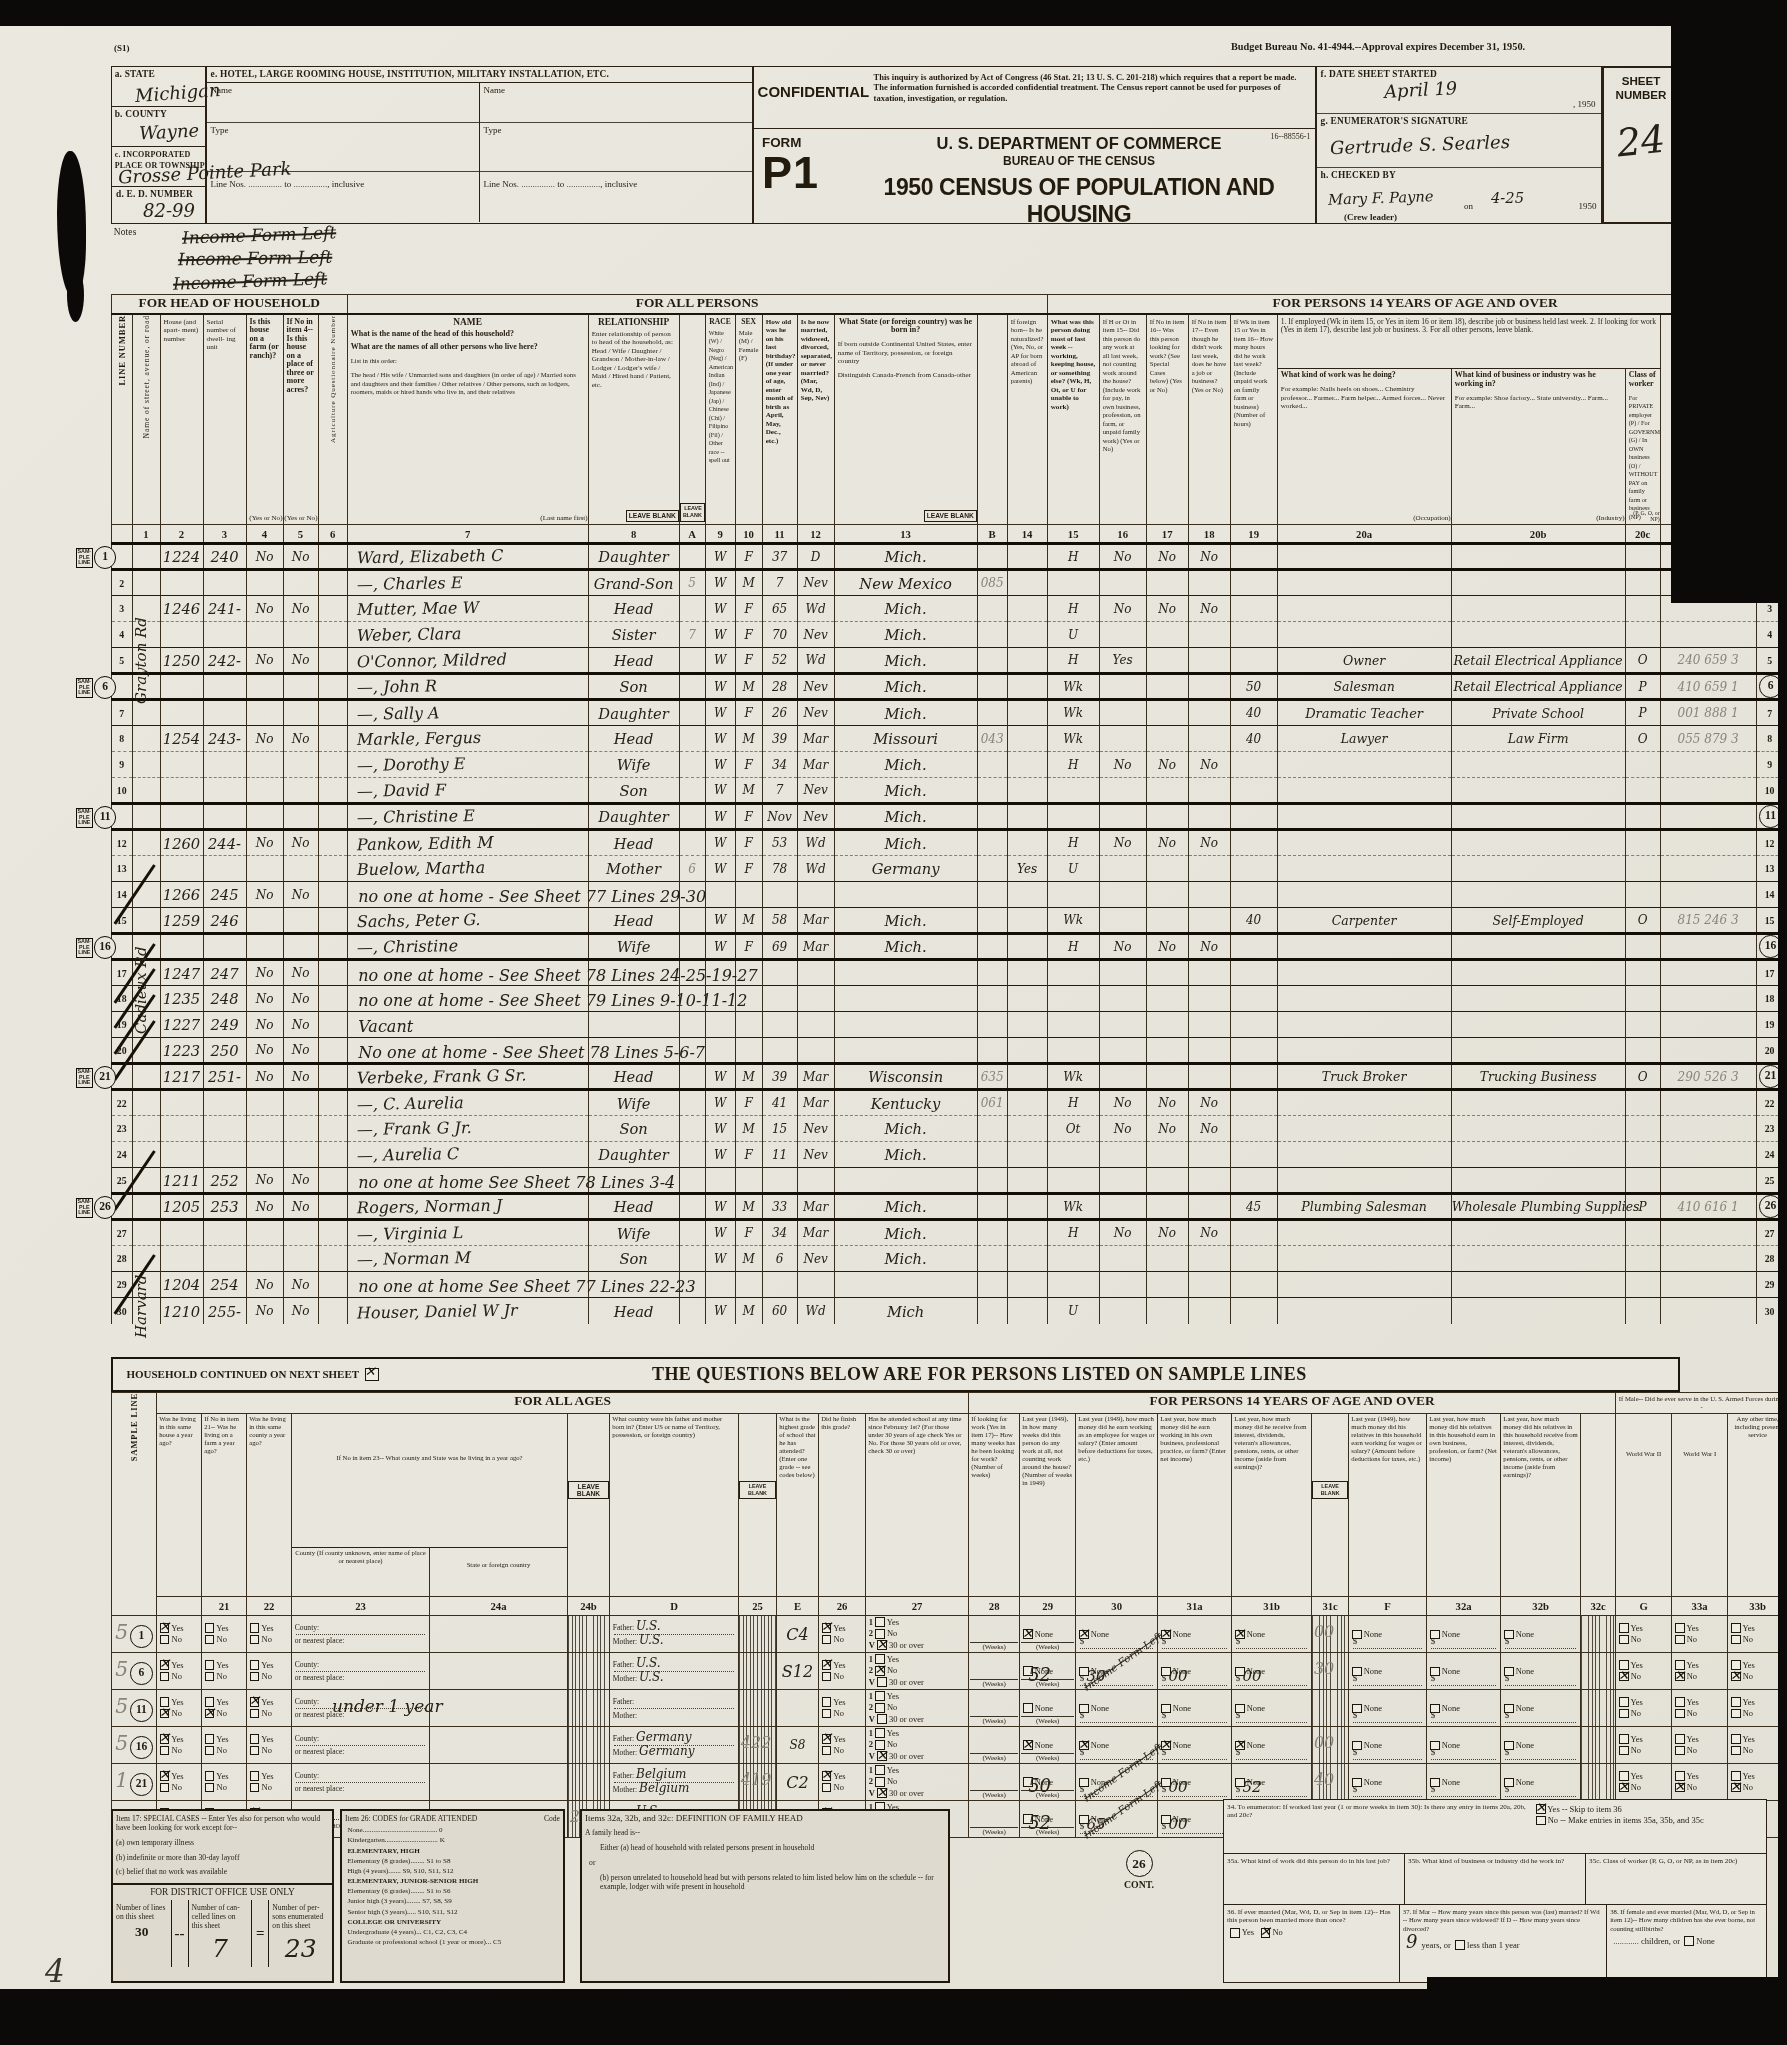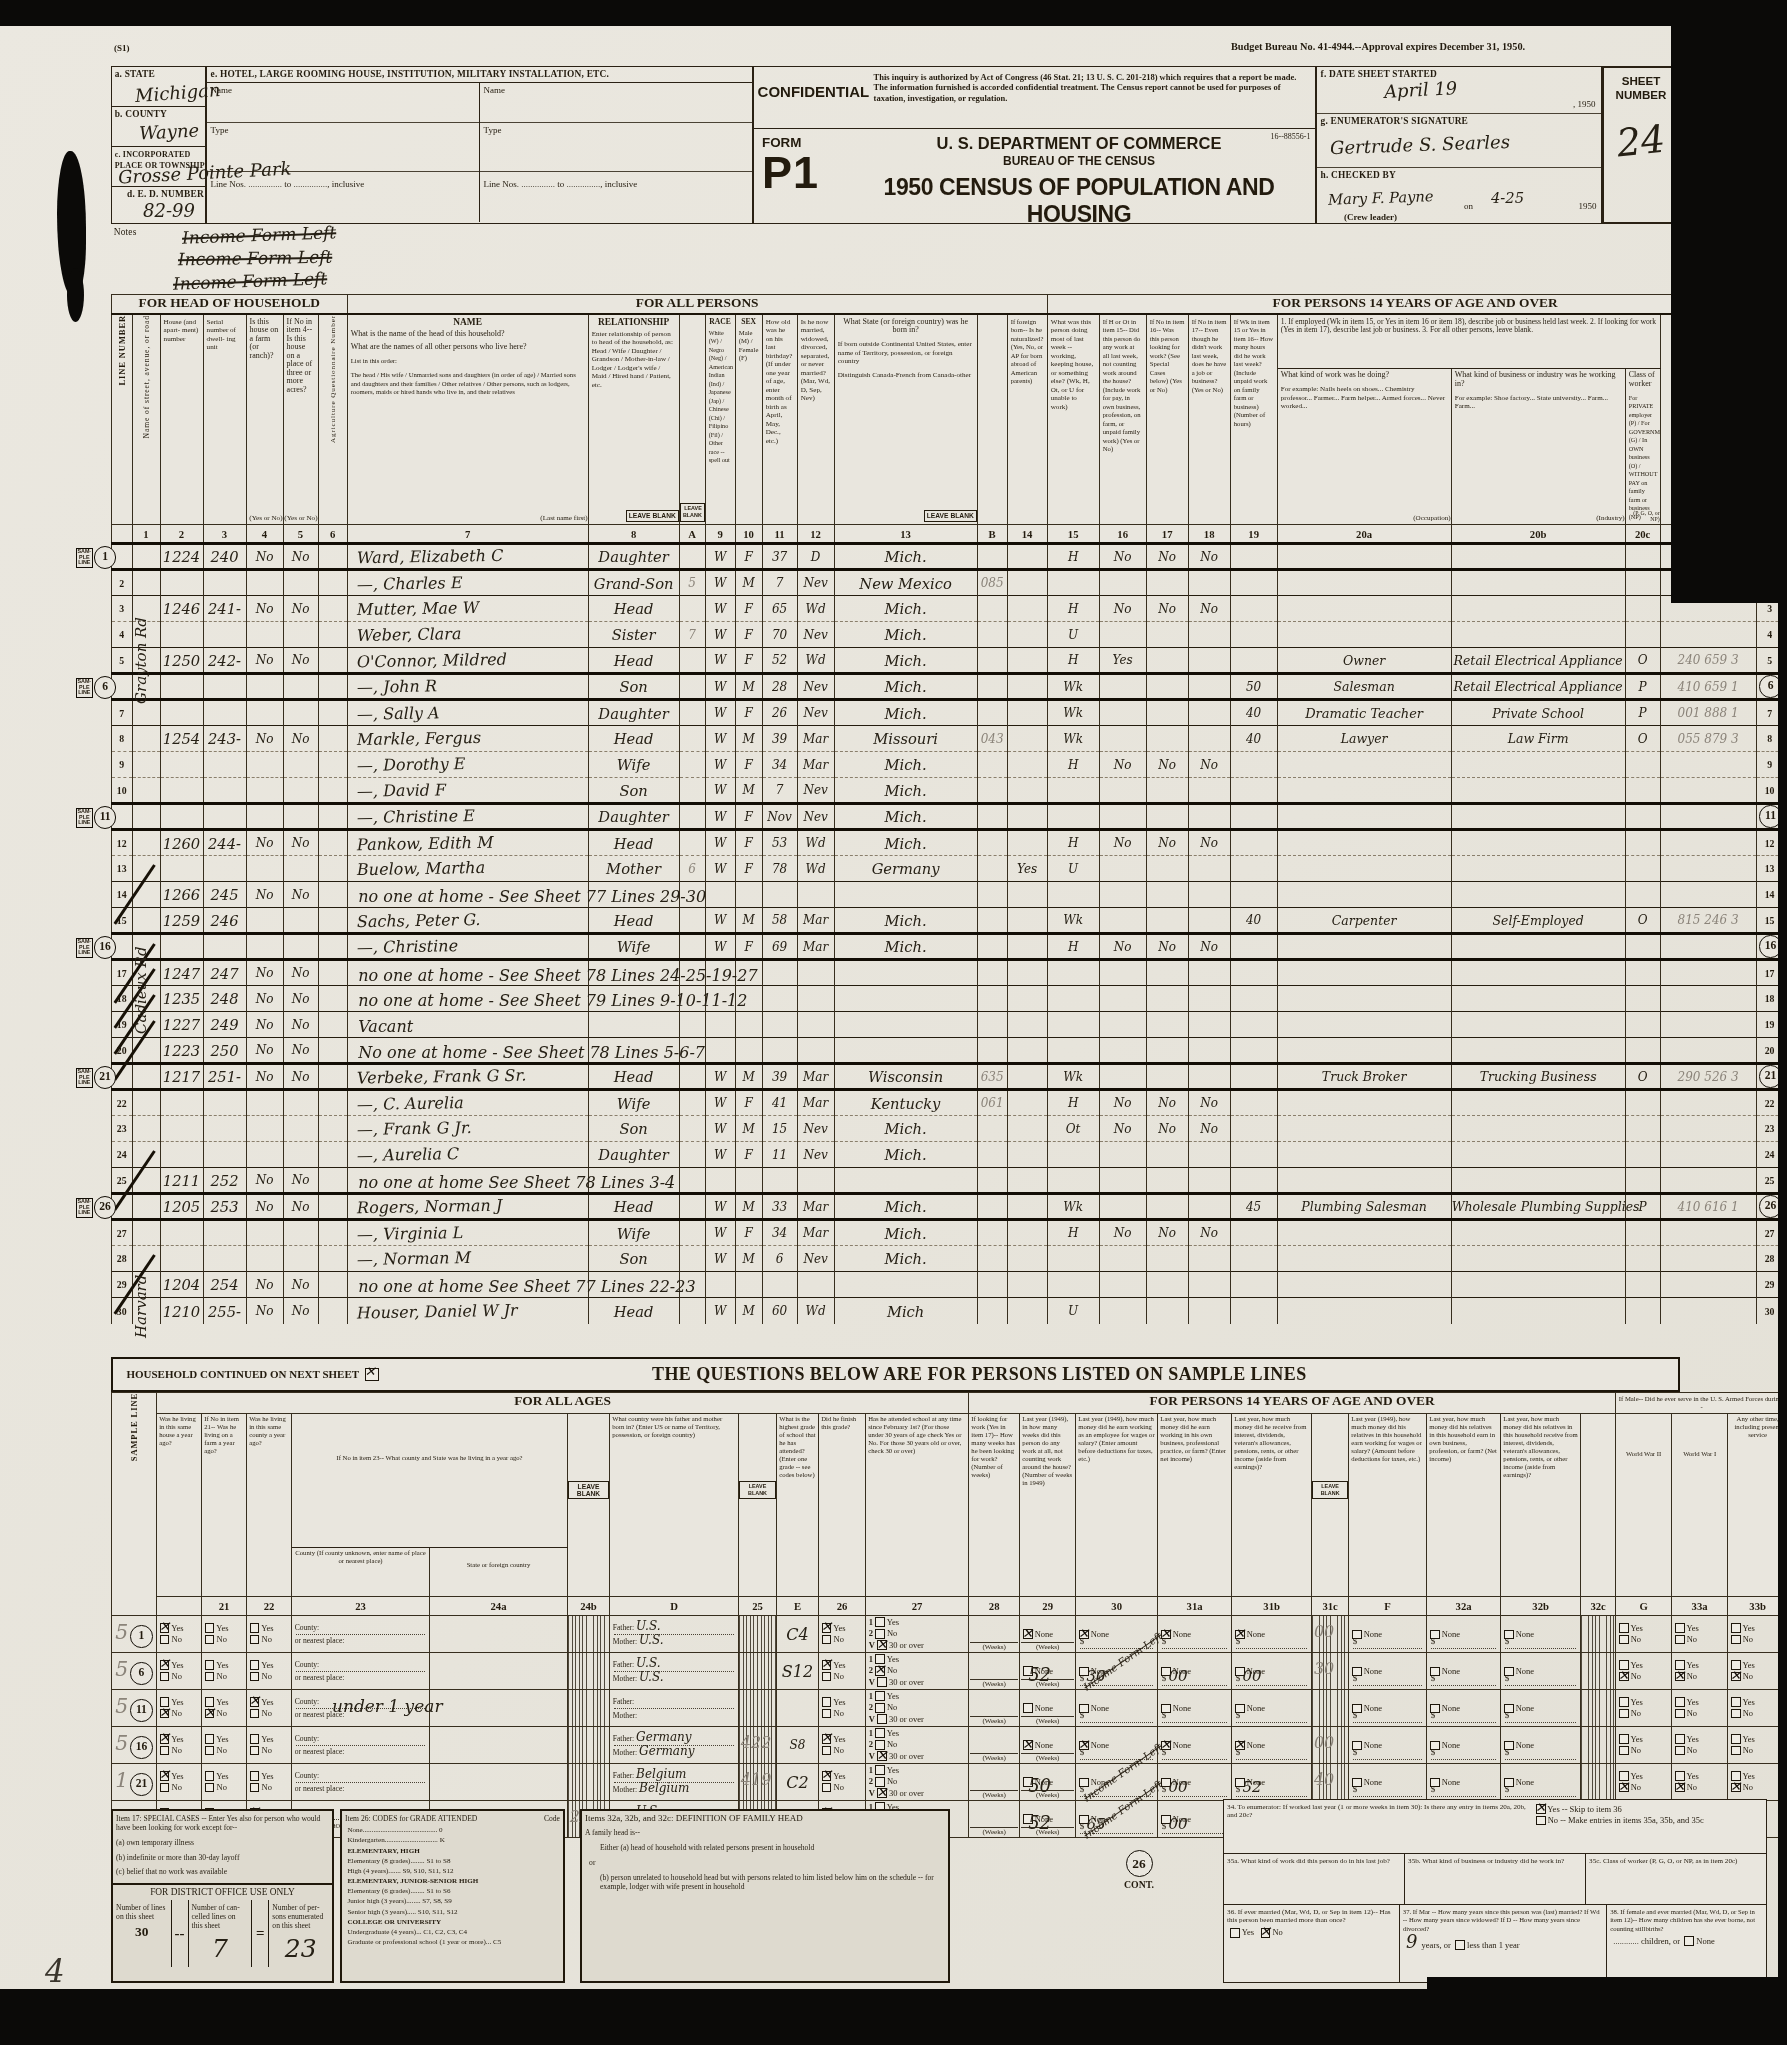--- a/index.html
+++ b/index.html
@@ -19,21 +19,21 @@
   .vert{writing-mode:vertical-rl;transform:rotate(180deg);font:bold 8.5px "Liberation Serif",serif;letter-spacing:0.9px;margin:auto}
   .circ{display:inline-block;width:20.5px;height:20.5px;border:1.8px solid #120d05;border-radius:50%;
         font:bold 11.6px/20.5px "Liberation Serif",serif;text-align:center;background:#e9e6de;box-sizing:content-box}
   table{border-collapse:collapse;table-layout:fixed}
   .mt{position:absolute;left:111px;top:294px;width:1569px;z-index:2}
   .mt th,.mt td{border:0.9px solid #372e1e;padding:0;position:relative;box-sizing:border-box}
   .mt thead th{overflow:hidden;vertical-align:top;background:#e9e6de}
   .band th{height:19.6px;font:bold 13.4px "Liberation Serif",serif;text-align:center;border-bottom:2.2px solid #1c1509}
   .q{font:7.1px/8.5px "Liberation Serif",serif;padding:2.7px 3.1px;text-align:left}
   .qc{text-align:center}
-  .qb{font-weight:normal;font-size:8px}
+  .qb{font-weight:bold;font-size:8px}
   .ttl{font:bold 9.4px "Liberation Serif",serif;text-align:center;padding-top:1.8px}
   .ft{position:absolute;bottom:2.2px;left:0;right:0;text-align:right;font:7.1px "Liberation Serif",serif}
   .lbx{border:1.3px solid #241c0e;font:bold 6.7px/7.1px "Liberation Sans",sans-serif;padding:1.3px 1.8px;display:inline-block;background:#e9e6de}
   .nrow th{height:19.6px;font:bold 10.7px "Liberation Serif",serif;text-align:center;border-top:1.8px solid #1c1509;vertical-align:middle!important}
   .mt tbody td{height:26px;border-top:0.9px dashed #8a7f6c;border-bottom:0;vertical-align:middle;text-align:center;overflow:visible}
   .mt tbody td.tl{text-align:left;padding-left:9.8px}
   tr.hh td{border-top:1.8px solid #241c0e}
   tr.samp td{border-top:3.1px solid #120d05!important;border-bottom:3.1px solid #120d05}
   .lnn{font:bold 9.8px "Liberation Serif",serif}
   .slash{position:absolute;left:-13.4px;top:10.7px;width:71px;height:2.7px;background:#171107;transform:rotate(-56deg);z-index:4}
@@ -86,21 +86,21 @@
     </div>
     <div style="height:39px;border-bottom:1.3px solid #2a2114;position:relative">
       <span class="lbl" style="position:absolute;left:2.7px;top:1.8px">b. COUNTY</span>
       <span class="hw hwl" style="position:absolute;left:27px;top:14.3px;transform:rotate(-3deg);z-index:2">Wayne</span>
     </div>
     <div style="height:39px;border-bottom:1.3px solid #2a2114;position:relative">
       <span class="lbl" style="position:absolute;left:2.7px;top:1.8px;font-size:8px">c. INCORPORATED PLACE OR TOWNSHIP</span>
       <span class="hw hwl" style="position:absolute;left:6.2px;top:15px;transform:rotate(-3deg);z-index:2">Grosse Pointe Park</span>
     </div>
     <div style="height:37px;position:relative">
-      <span class="lbl" style="position:absolute;left:15px;top:1.8px">d. E. D. NUMBER</span>
+      <span class="lbl" style="position:absolute;left:4px;top:1.8px">d. E. D. NUMBER</span>
       <span class="hw hwl" style="position:absolute;left:31px;top:12.5px;z-index:2">82-99</span>
     </div>
   </div>
 
   <div class="box" style="left:206px;top:66px;width:547px;height:158px">
     <div class="lbl" style="padding:1.8px 3.6px;border-bottom:1.3px solid #2a2114">e. HOTEL, LARGE ROOMING HOUSE, INSTITUTION, MILITARY INSTALLATION, ETC.</div>
     <div style="display:flex;height:139px">
       <div style="flex:1;border-right:1.3px solid #2a2114;position:relative">
         <div class="tiny" style="padding:2.7px 3.6px;font-weight:normal;border-bottom:0.9px solid #4a4234;height:40px;box-sizing:border-box">Name</div>
         <div class="tiny" style="padding:2.7px 3.6px;font-weight:normal;height:49px;border-bottom:0.9px solid #4a4234;box-sizing:border-box">Type</div>

